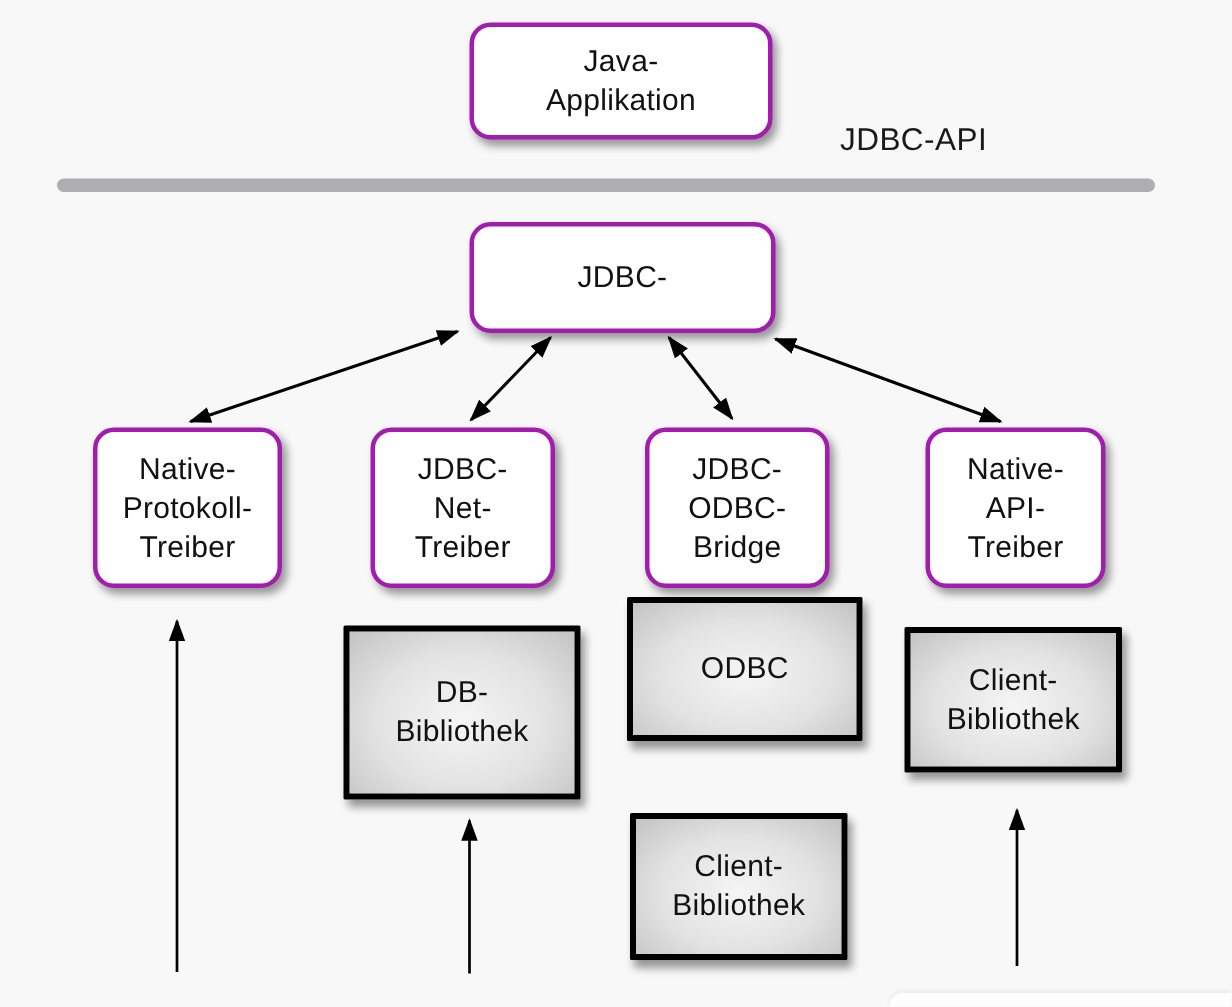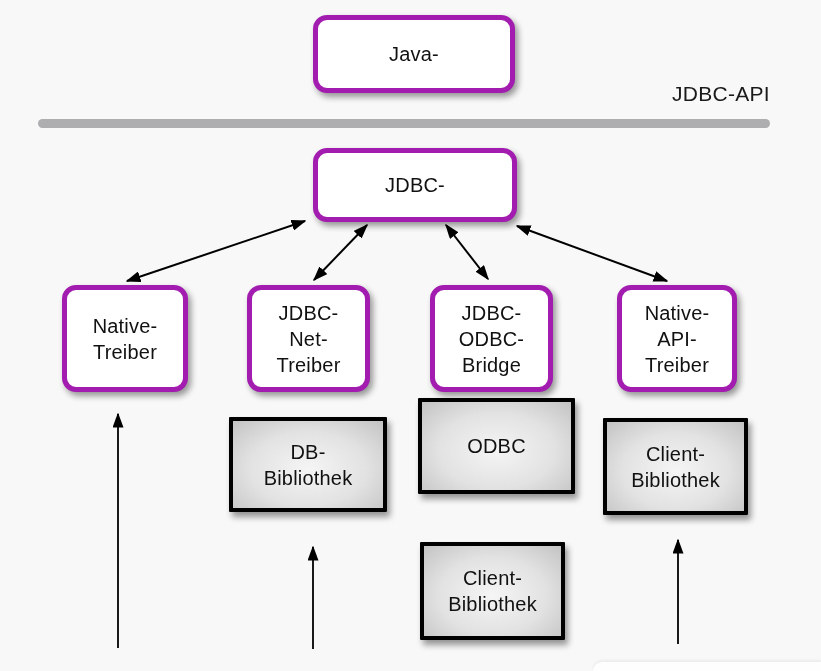--- a/index.html
+++ b/index.html
@@ -30,21 +30,21 @@
     align-items: center;
     justify-content: center;
     text-align: center;
     color: #111111;
     font-size: 20px;
     line-height: 26px;
     letter-spacing: 0.2px;
   }
   .node-white {
     background: #ffffff;
-    border: 5px solid #a21caf;
+    border: 3px solid #a21caf;
     border-radius: 14px;
     box-shadow: 3px 4px 6px rgba(0,0,0,0.40);
   }
   .node-gray {
     background: radial-gradient(ellipse at 50% 55%, #f5f5f5 0%, #e2e2e2 55%, #c3c3c3 100%);
     border: 4px solid #000000;
     border-radius: 1px;
     box-shadow: 3px 5px 6px rgba(0,0,0,0.40);
   }
   .divider-bar {
@@ -54,21 +54,20 @@
     width: 732px;
     height: 9px;
     border-radius: 4.5px;
     background: #aeaeb0;
   }
   .api-label {
     position: absolute;
     left: 560px;
     top: 82px;
     width: 210px;
-    text-align: right;
     font-size: 21px;
     color: #1a1a1a;
     letter-spacing: 0.3px;
   }
   .partial-box {
     position: absolute;
     left: 593px;
     top: 662px;
     width: 228px;
     height: 12px;
@@ -95,28 +94,30 @@
     <line x1="118" y1="648" x2="118" y2="414" stroke="#000" stroke-width="1.8" marker-end="url(#ah)"></line>
     <line x1="313" y1="649" x2="313" y2="547" stroke="#000" stroke-width="1.8" marker-end="url(#ah)"></line>
     <line x1="678" y1="644" x2="678" y2="540" stroke="#000" stroke-width="1.8" marker-end="url(#ah)"></line>
   </svg>
 
   <div class="api-label">JDBC-API</div>
   <div class="divider-bar"></div>
 
   <div class="node node-white" style="left:313px; top:15px; width:202px; height:78px;">
     <div>Java-</div>
+    <div>Applikation</div>
   </div>
 
   <div class="node node-white" style="left:313px; top:148px; width:204px; height:74px;">
     <div>JDBC-</div>
   </div>
 
   <div class="node node-white" style="left:62px; top:285px; width:126px; height:107px;">
     <div>Native-</div>
+    <div>Protokoll-</div>
     <div>Treiber</div>
   </div>
 
   <div class="node node-white" style="left:247px; top:285px; width:123px; height:107px;">
     <div>JDBC-</div>
     <div>Net-</div>
     <div>Treiber</div>
   </div>
 
   <div class="node node-white" style="left:430px; top:285px; width:123px; height:107px;">
@@ -124,21 +125,21 @@
     <div>ODBC-</div>
     <div>Bridge</div>
   </div>
 
   <div class="node node-white" style="left:617px; top:285px; width:120px; height:107px;">
     <div>Native-</div>
     <div>API-</div>
     <div>Treiber</div>
   </div>
 
-  <div class="node node-gray" style="left:229px; top:417px; width:158px; height:95px;">
+  <div class="node node-gray" style="left:229px; top:417px; width:158px; height:116px;">
     <div>DB-</div>
     <div>Bibliothek</div>
   </div>
 
   <div class="node node-gray" style="left:418px; top:398px; width:157px; height:96px;">
     <div>ODBC</div>
   </div>
 
   <div class="node node-gray" style="left:603px; top:418px; width:145px; height:97px;">
     <div>Client-</div>

